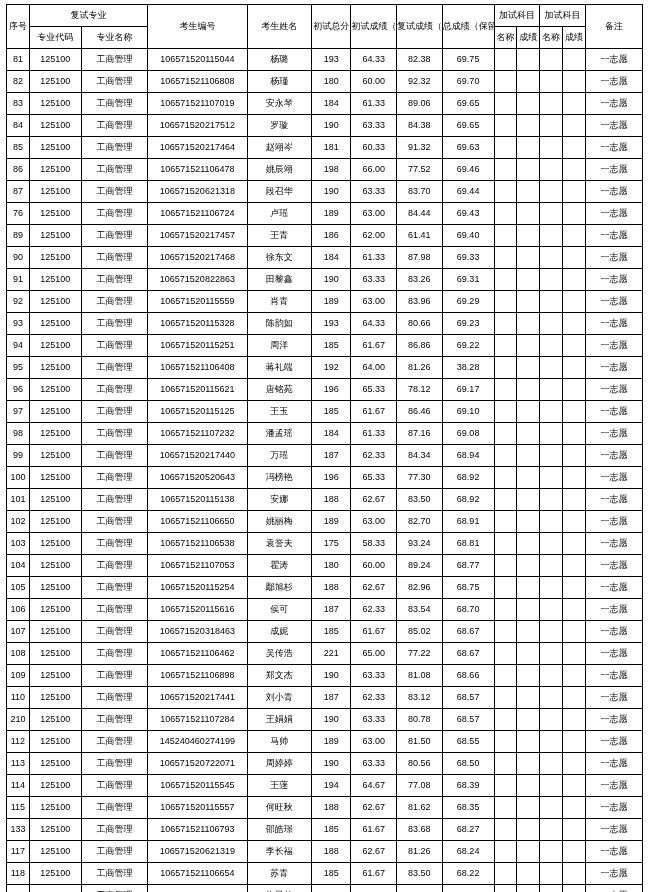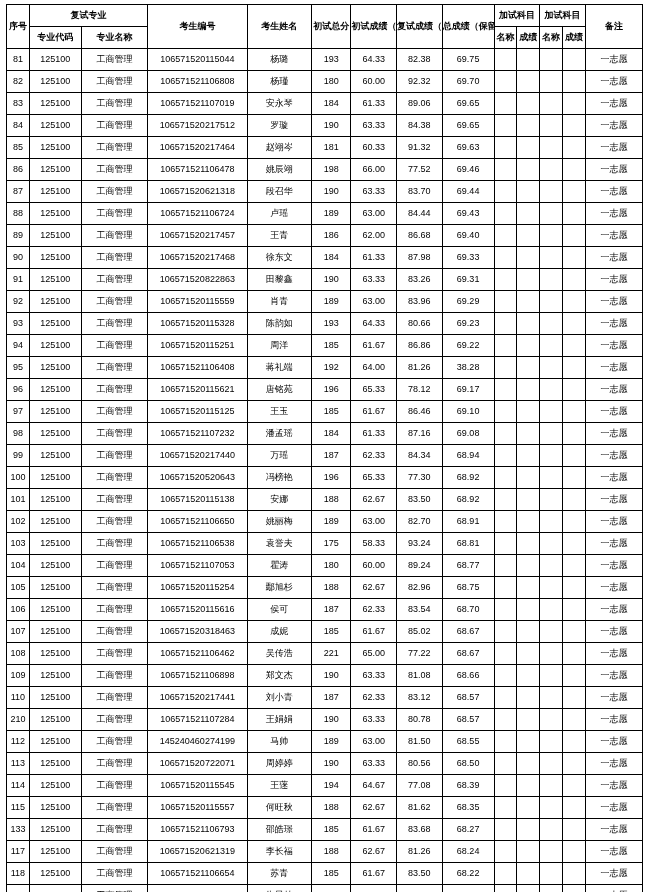--- a/index.html
+++ b/index.html
@@ -29,21 +29,21 @@
     font-size: 9px;
     line-height: 1.05;
     text-align: center;
     vertical-align: middle;
     padding: 0;
     height: 21px;
     overflow: hidden;
     white-space: nowrap;
   }
   table.grid th {
-    font-weight: bold;
+    font-weight: normal;
   }
   .hdr-tall {
     height: 22px;
   }
   .c-seq      { width: 22px; }
   .c-majcode  { width: 50px; }
   .c-majname  { width: 64px; }
   .c-exnum    { width: 96px; }
   .c-name     { width: 62px; }
   .c-pre      { width: 38px; }
@@ -211,21 +211,21 @@
           <td>63.33</td>
           <td>83.70</td>
           <td>69.44</td>
           <td></td>
           <td></td>
           <td></td>
           <td></td>
           <td>一志愿</td>
         </tr>
         <tr>
-          <td>88</td>
+          <td>76</td>
           <td>125100</td>
           <td>工商管理</td>
           <td>106571521106724</td>
           <td>卢瑶</td>
           <td>189</td>
           <td>63.00</td>
           <td>84.44</td>
           <td>69.43</td>
           <td></td>
           <td></td>
@@ -234,21 +234,21 @@
           <td>一志愿</td>
         </tr>
         <tr>
           <td>89</td>
           <td>125100</td>
           <td>工商管理</td>
           <td>106571520217457</td>
           <td>王青</td>
           <td>186</td>
           <td>62.00</td>
-          <td>86.68</td>
+          <td>61.41</td>
           <td>69.40</td>
           <td></td>
           <td></td>
           <td></td>
           <td></td>
           <td>一志愿</td>
         </tr>
         <tr>
           <td>90</td>
           <td>125100</td>

